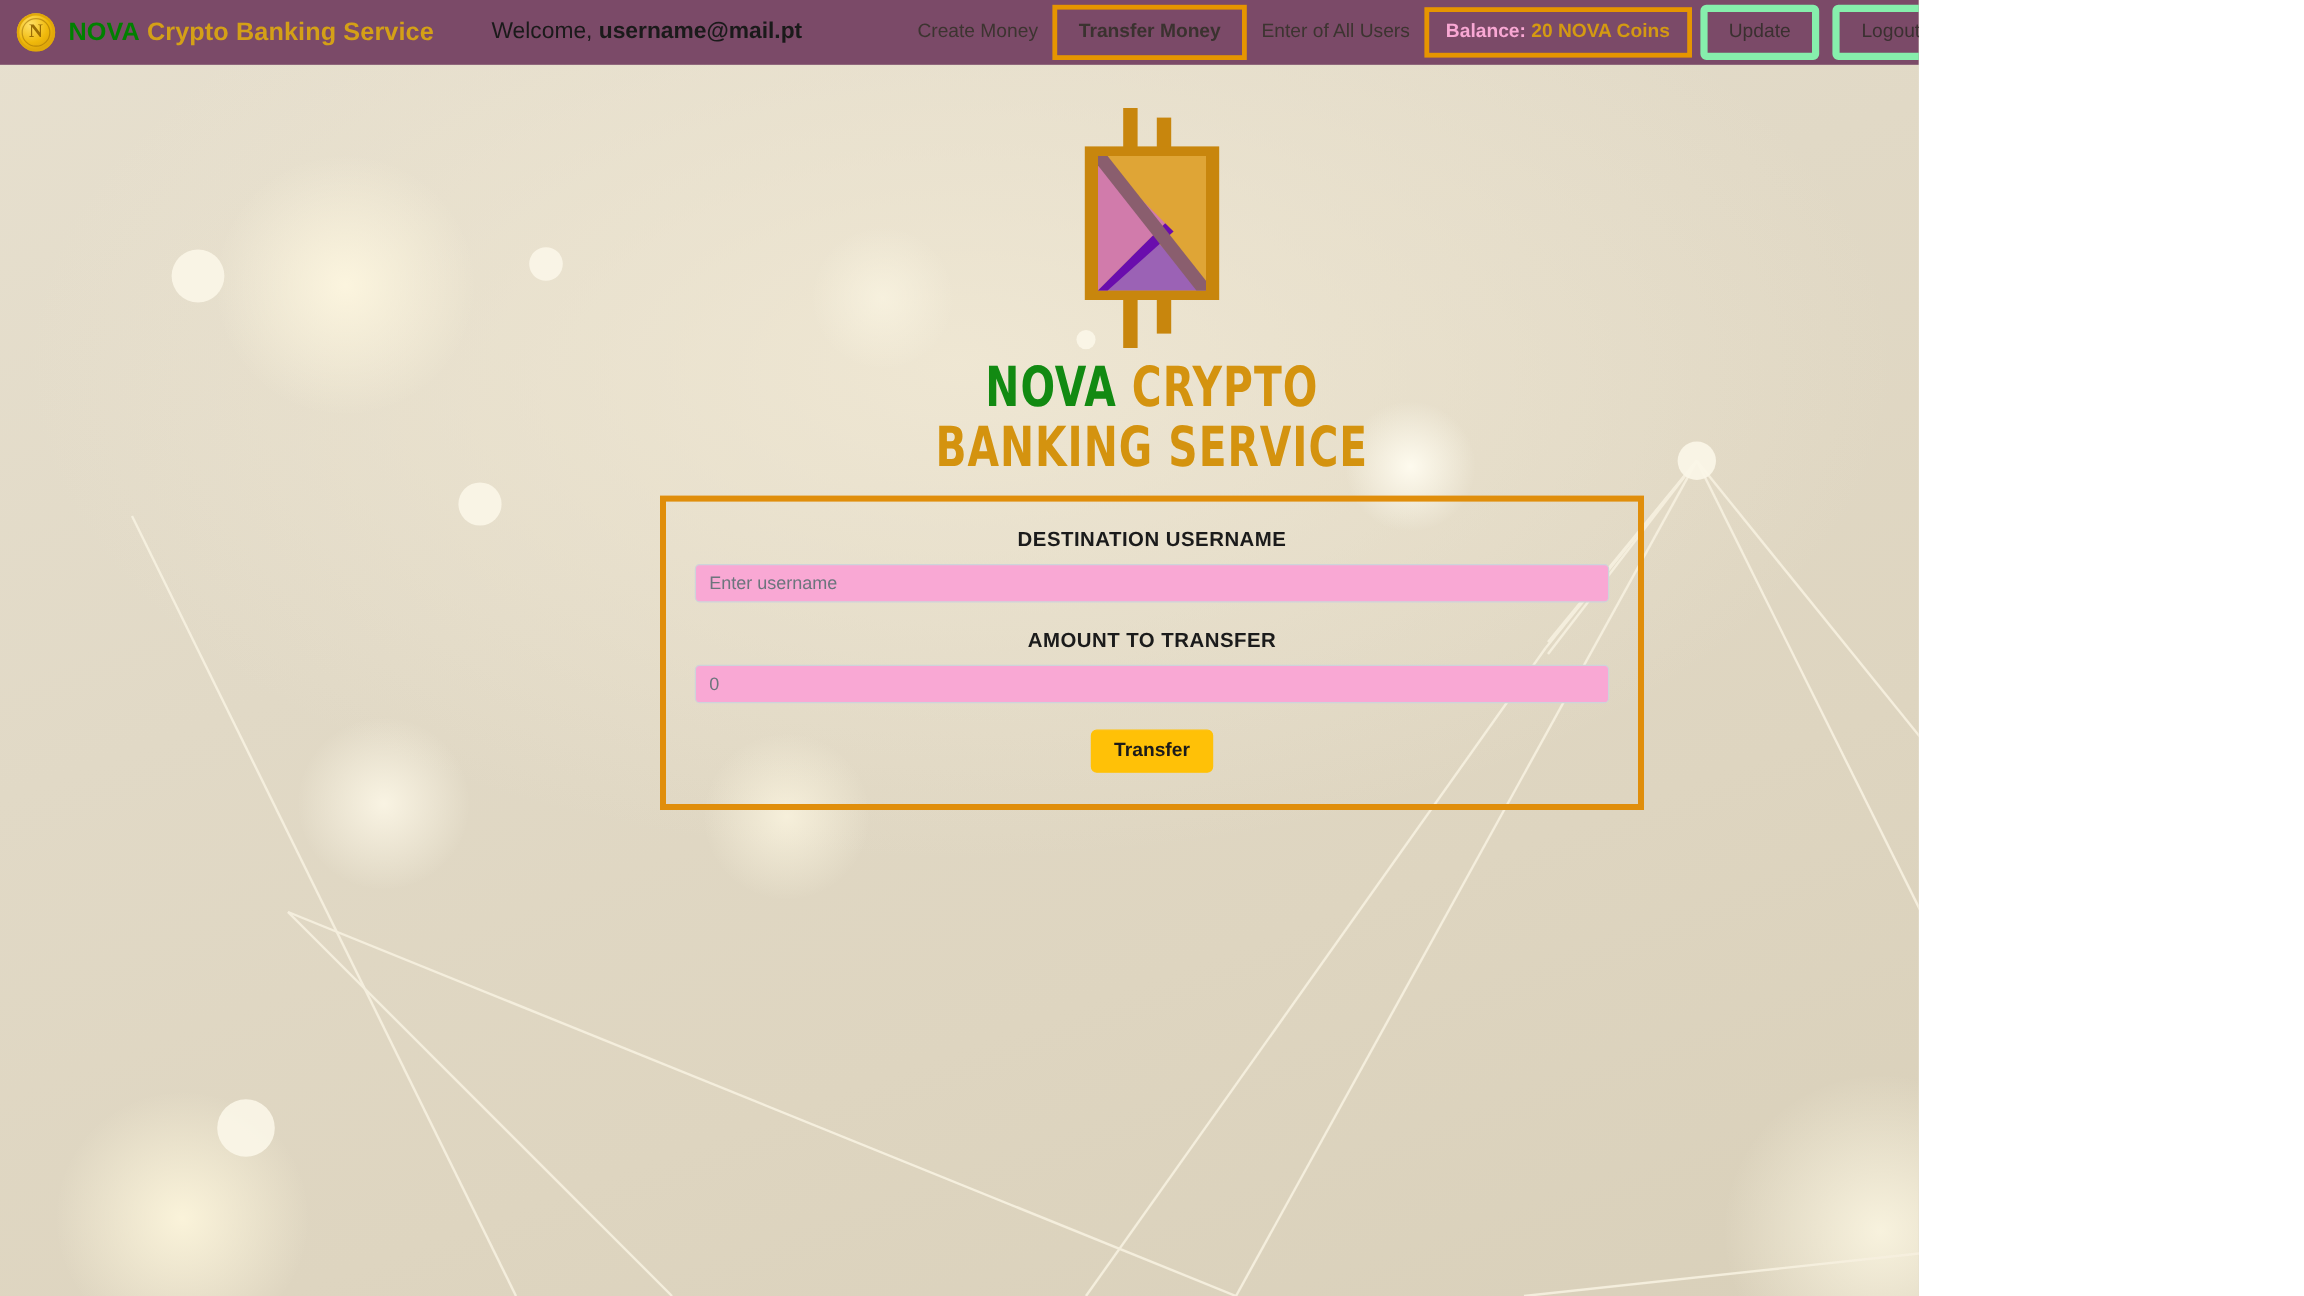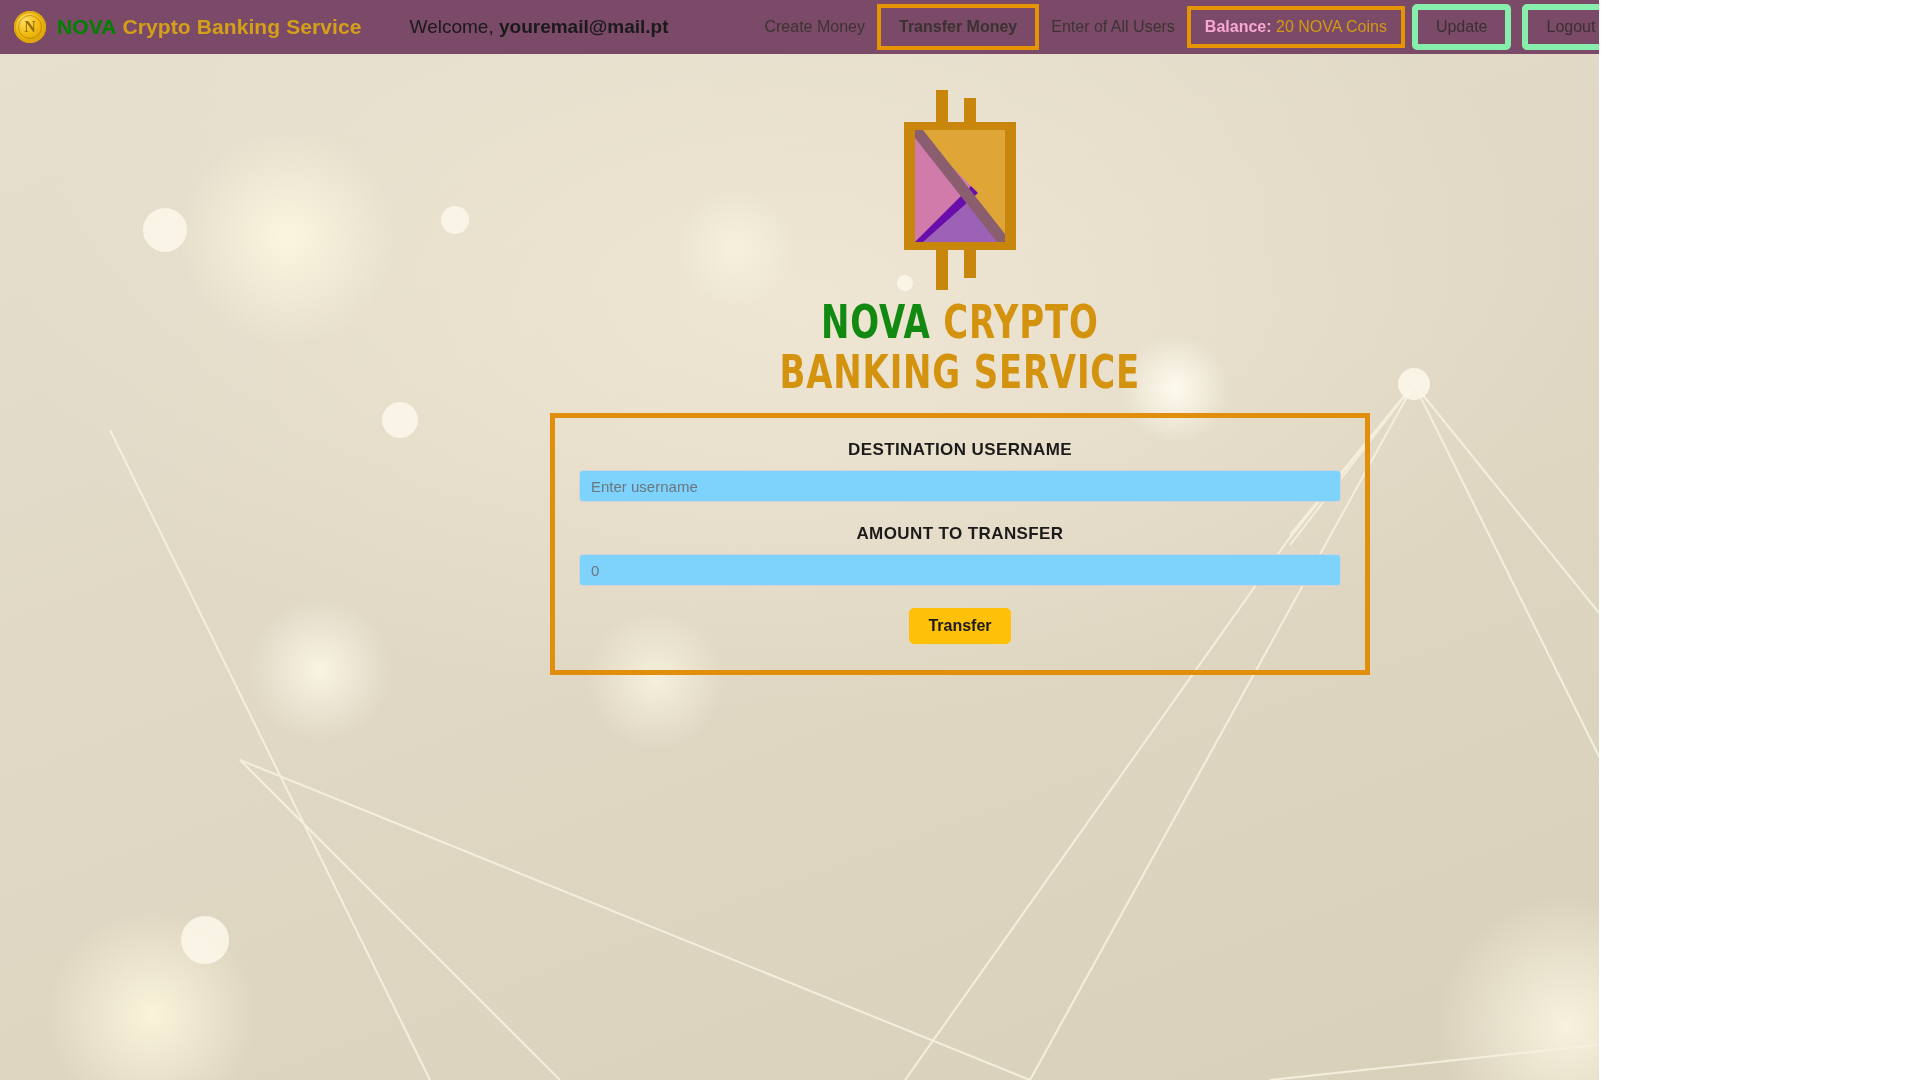--- a/index.html
+++ b/index.html
@@ -89,21 +89,21 @@
 
   .nav-right { margin-left: auto; display: flex; align-items: center; gap: 11px; padding-right: 6px; }
   .balance {
     outline: 4px solid #e69500;
     padding: 8px 14px;
     font-size: 16px; white-space: nowrap;
     color: #d4a017;
     background: transparent;
   }
   .balance b { font-weight: bold; color: #f9a8d4; }
-  .balance span.val { font-weight: normal; color: #d49a12; }
+  .balance span.val { font-weight: bold; color: #d49a12; }
   .pill {
     border: 6px solid #86efac;
     border-radius: 5px;
     padding: 8px 18px;
     color: #3a3030;
     font-size: 16px;
     background: transparent;
     cursor: pointer;
     white-space: nowrap;
   }
@@ -141,21 +141,21 @@
   .field-label {
     font-size: 17px; font-weight: bold; letter-spacing: .4px;
     color: #1b1b1b; text-transform: uppercase;
     margin-bottom: 10px; text-align: left;
   }
   .text-input {
     width: 100%;
     height: 32px;
     border: 1px solid #ced4da;
     border-radius: 4px;
-    background: #7dd3fc;
+    background: #f9a8d4;
     padding: 6px 11px;
     font-size: 15px;
     color: #495057;
     outline: none;
     margin-bottom: 22px;
     font-family: "Liberation Sans", sans-serif;
   }
   .text-input::placeholder { color: #6c757d; opacity: 1; }
   .btn-transfer {
     background: #ffc107;
@@ -217,21 +217,21 @@
     <div class="brand">
       <span class="coin">
         <span class="coin-ring"></span>
       </span>
       <span class="brand-text">
         <span class="brand-nova">NOVA</span><span>&nbsp;</span><span class="brand-rest">Crypto Banking Service</span>
       </span>
     </div>
 
     <div class="welcome">
-      <span>Welcome, </span><b>youremail@mail.pt</b>
+      <span>Welcome, </span><b>username@mail.pt</b>
     </div>
 
     <div class="navlinks">
       <a class="navlink" href="#">Create Money</a>
       <a class="navlink hl" href="#">Transfer Money</a>
       <a class="navlink" href="#">Enter of All Users</a>
     </div>
 
     <div class="nav-right">
       <div class="balance">

